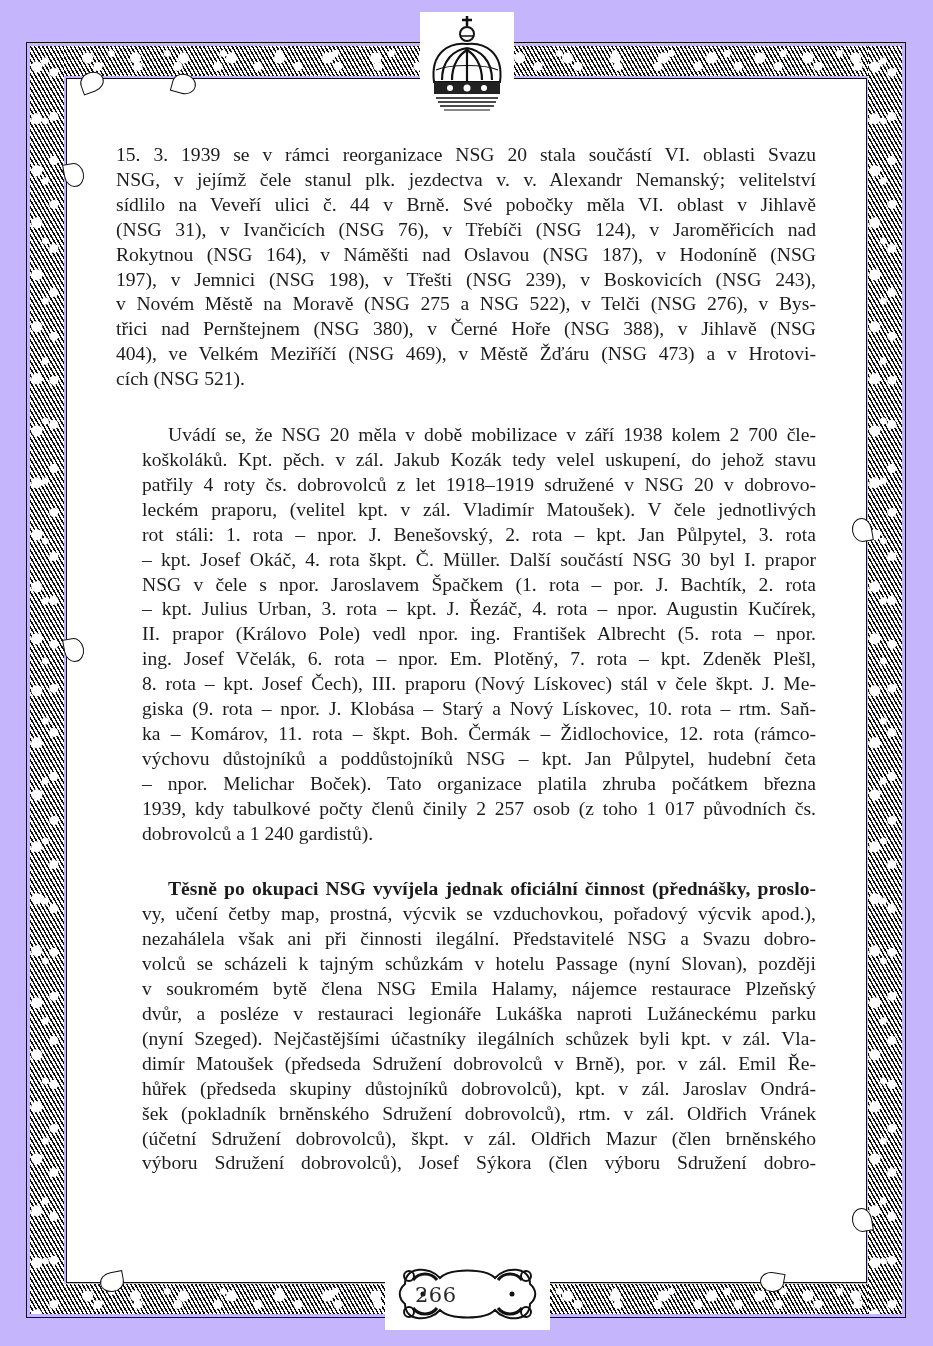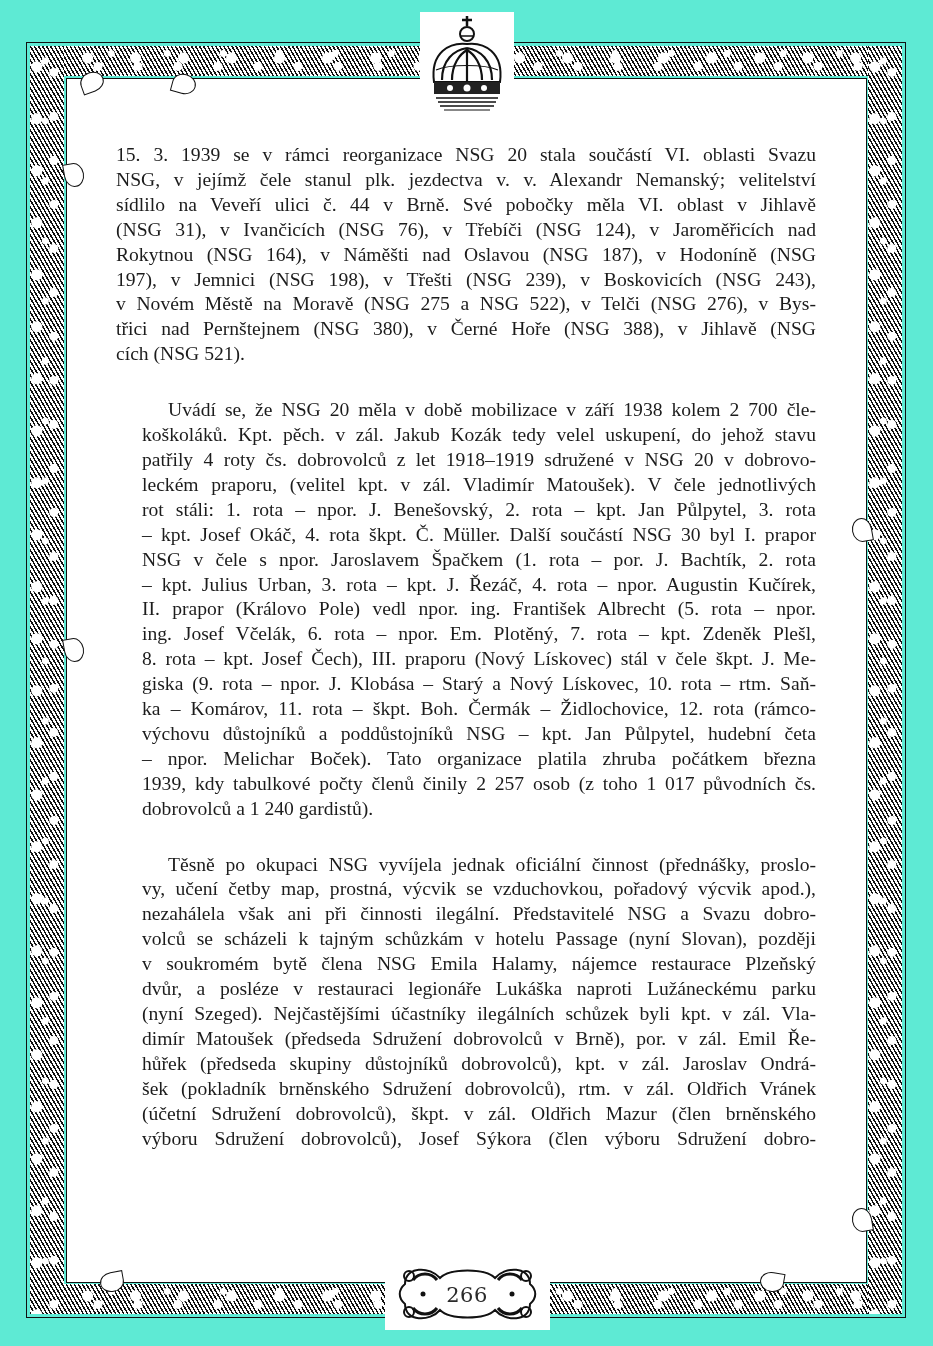--- a/index.html
+++ b/index.html
@@ -1,17 +1,17 @@
 <!DOCTYPE html>
 <html><head>
 <meta charset="utf-8">
 <style>
   html, body { margin: 0; padding: 0; background: #ffffff; }
   body { width: 933px; height: 1346px; position: relative; overflow: hidden; }
-  .page { position: absolute; left: 0; top: 0; width: 933px; height: 1346px; background: #5eead4; }
+  .page { position: absolute; left: 0; top: 0; width: 933px; height: 1346px; background: #c4b5fd; }
 
   
   .frame-outer {
     position: absolute; left: 26px; top: 42px; width: 880px; height: 1276px;
     border: 1.5px solid #111; box-sizing: border-box;
   }
   .band-top, .band-bottom, .band-left, .band-right {
     position: absolute; overflow: hidden;
     background:
       radial-gradient(circle at 20% 40%, #fff 0 5px, transparent 6px),
@@ -37,21 +37,21 @@
     border: 1.5px solid #111; border-radius: 50% 50% 50% 0;
   }
 
   
   .crown { position: absolute; left: 420px; top: 12px; width: 94px; height: 108px; }
 
   
   .cartouche { position: absolute; left: 385px; top: 1258px; width: 165px; height: 72px; }
   .page-number {
     position: absolute; left: 415px; top: 1279px; width: 104px; height: 32px;
-    text-align: center; font-family: "DejaVu Serif", serif; font-size: 21px;
+    font-family: "DejaVu Serif", serif; font-size: 21px;
     line-height: 32px; color: #2a2a2a; letter-spacing: 0.5px;
   }
 
   
   .text-block {
     position: absolute; left: 116px; top: 143px; width: 700px;
     font-family: "Liberation Serif", "DejaVu Serif", serif;
     font-size: 19.6px; line-height: 24.9px; color: #1c1c1c;
     text-align: justify; hyphens: manual;
   }
@@ -101,20 +101,21 @@
   <div class="text-block">
     <p>
       <span class="line">15. 3. 1939 se v rámci  reorganizace NSG 20 stala součástí VI. oblasti Svazu</span>
       <span class="line">NSG, v jejímž čele stanul plk. jezdectva v. v. Alexandr Nemanský; velitelství</span>
       <span class="line">sídlilo na Veveří ulici č. 44 v Brně. Své pobočky měla VI. oblast v Jihlavě</span>
       <span class="line">(NSG 31), v Ivančicích (NSG 76), v Třebíči (NSG 124), v Jaroměřicích nad</span>
       <span class="line">Rokytnou (NSG 164), v Náměšti nad Oslavou (NSG 187), v Hodoníně (NSG</span>
       <span class="line">197), v Jemnici (NSG 198), v Třešti (NSG 239), v Boskovicích (NSG 243),</span>
       <span class="line">v Novém Městě na Moravě (NSG 275 a NSG 522), v Telči (NSG 276), v Bys-</span>
       <span class="line">třici nad Pernštejnem (NSG 380), v Černé Hoře (NSG 388), v Jihlavě (NSG</span>
+      <span class="line">404), ve Velkém Meziříčí (NSG 469), v Městě Žďáru (NSG 473) a v Hrotovi-</span>
       <span class="line last">cích (NSG 521).</span>
     </p>
     <p class="indent">
       <span class="line" style="padding-left:26px;">Uvádí se, že NSG 20 měla v době mobilizace v září 1938 kolem 2 700 čle-</span>
       <span class="line">koškoláků. Kpt. pěch. v zál. Jakub Kozák tedy velel uskupení, do jehož stavu</span>
       <span class="line">patřily 4 roty čs. dobrovolců z let 1918–1919 sdružené v NSG 20 v dobrovo-</span>
       <span class="line">leckém praporu, (velitel kpt. v zál. Vladimír Matoušek). V čele jednotlivých</span>
       <span class="line">rot stáli: 1. rota – npor. J. Benešovský, 2. rota – kpt. Jan Půlpytel, 3. rota</span>
       <span class="line">– kpt. Josef Okáč, 4. rota škpt. Č. Müller. Další součástí NSG 30 byl I. prapor</span>
       <span class="line">NSG v čele s npor. Jaroslavem Špačkem (1. rota – por. J. Bachtík, 2. rota</span>
@@ -123,21 +124,21 @@
       <span class="line">ing. Josef Včelák, 6. rota – npor. Em. Plotěný, 7. rota – kpt. Zdeněk Plešl,</span>
       <span class="line">8. rota – kpt. Josef Čech), III. praporu (Nový Lískovec) stál v čele škpt. J. Me-</span>
       <span class="line">giska (9. rota – npor. J. Klobása – Starý a Nový Lískovec, 10. rota – rtm. Saň-</span>
       <span class="line">ka – Komárov, 11. rota – škpt. Boh. Čermák – Židlochovice, 12. rota (rámco-</span>
       <span class="line">výchovu důstojníků a poddůstojníků NSG – kpt. Jan Půlpytel, hudební četa</span>
       <span class="line">– npor. Melichar Boček). Tato organizace platila zhruba počátkem března</span>
       <span class="line">1939, kdy tabulkové počty členů činily 2 257 osob (z toho 1 017 původních čs.</span>
       <span class="line last">dobrovolců a 1 240 gardistů).</span>
     </p>
     <p class="indent">
-      <span class="line" style="padding-left:26px;">Těsně po okupaci NSG vyvíjela jednak oficiální činnost (přednášky, proslo-</span>
+      <span class="line" style="padding-left:26px;font-weight:bold;">Těsně po okupaci NSG vyvíjela jednak oficiální činnost (přednášky, proslo-</span>
       <span class="line">vy, učení četby map, prostná, výcvik se vzduchovkou, pořadový výcvik apod.),</span>
       <span class="line">nezahálela však ani při činnosti ilegální. Představitelé NSG a Svazu dobro-</span>
       <span class="line">volců se scházeli k tajným schůzkám v hotelu Passage (nyní Slovan), později</span>
       <span class="line">v soukromém bytě člena NSG Emila Halamy, nájemce restaurace Plzeňský</span>
       <span class="line">dvůr, a posléze v restauraci legionáře Lukáška naproti Lužáneckému parku</span>
       <span class="line">(nyní Szeged). Nejčastějšími účastníky ilegálních schůzek byli kpt. v zál. Vla-</span>
       <span class="line">dimír Matoušek (předseda Sdružení dobrovolců v Brně), por. v zál. Emil Ře-</span>
       <span class="line">hůřek (předseda skupiny důstojníků dobrovolců), kpt. v zál. Jaroslav Ondrá-</span>
       <span class="line">šek (pokladník brněnského Sdružení dobrovolců), rtm. v zál. Oldřich Vránek</span>
       <span class="line">(účetní Sdružení dobrovolců), škpt. v zál. Oldřich Mazur (člen brněnského</span>

